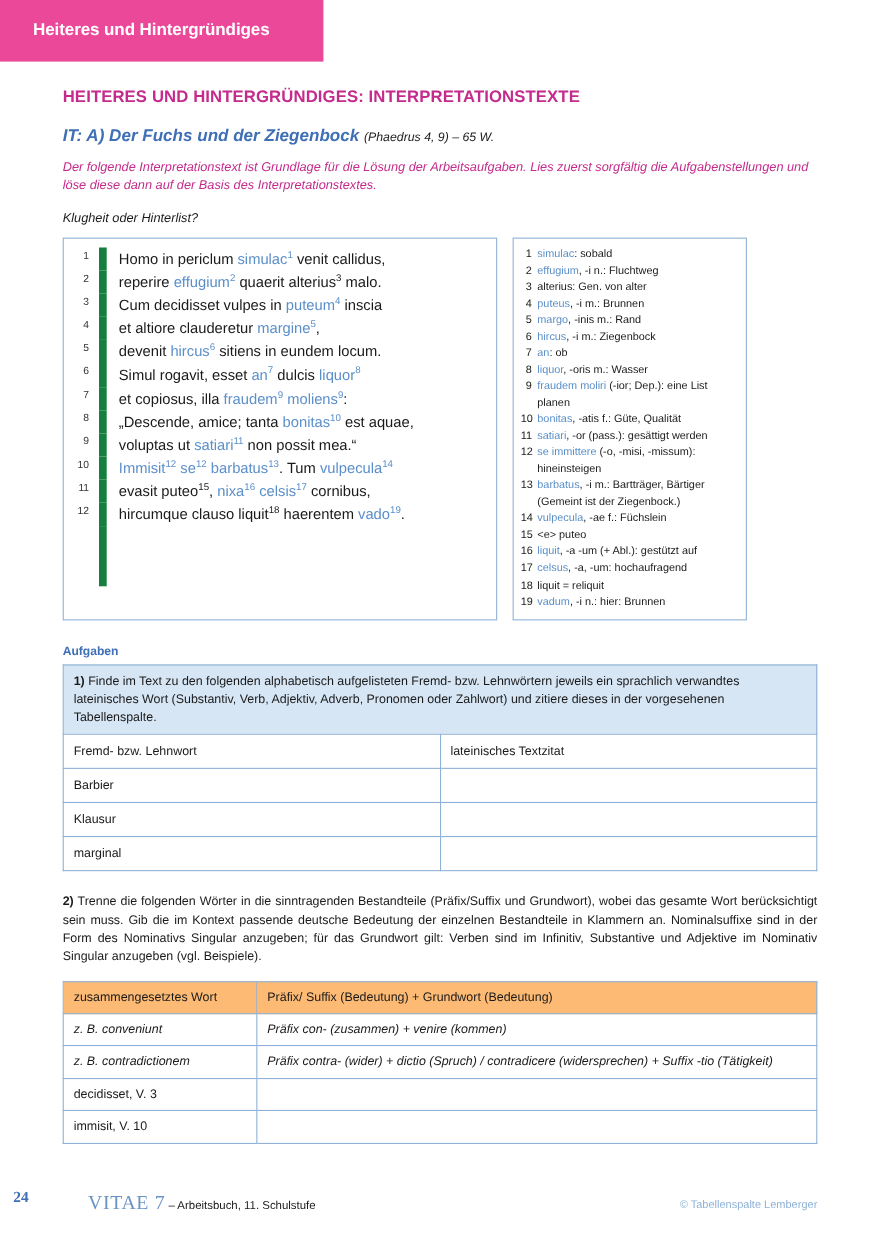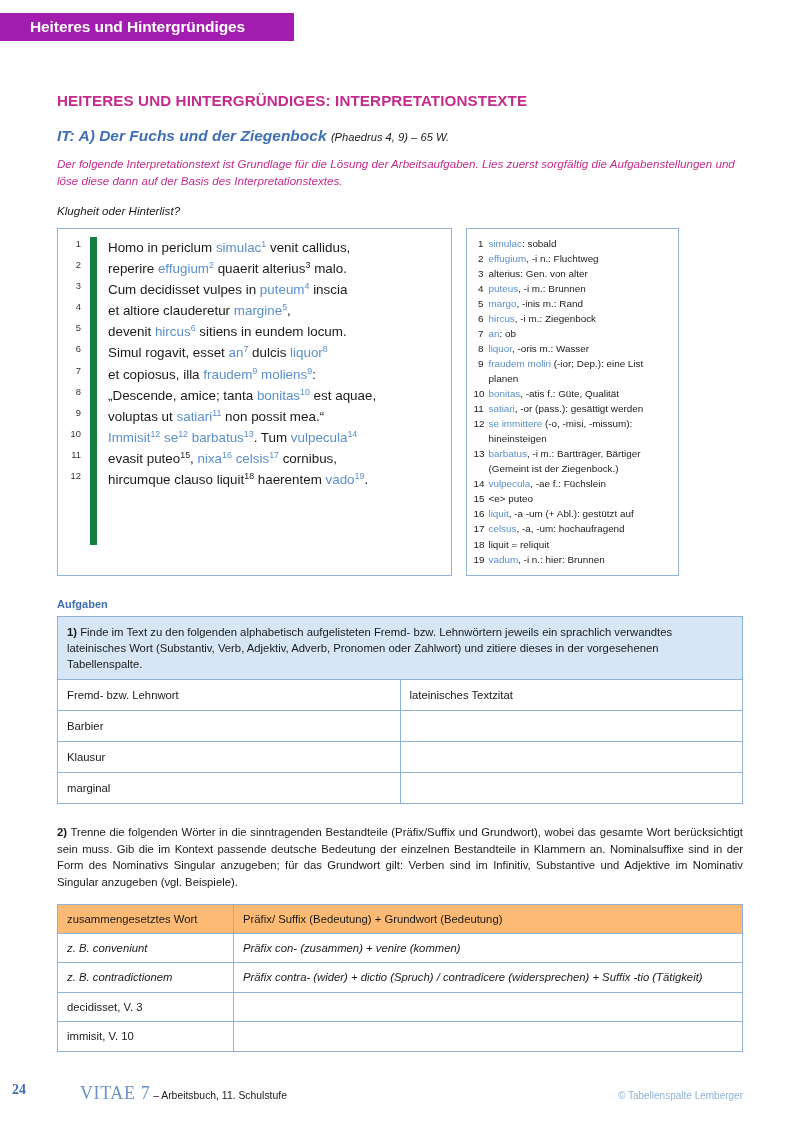--- a/index.html
+++ b/index.html
@@ -10,40 +10,40 @@
     background: #ffffff;
     font-family: "Liberation Sans", sans-serif;
     color: #1a1a1a;
     position: relative;
     overflow: hidden;
   }
 
   
   .header-tab {
     position: absolute;
-    left: 0; top: 13px;
-    width: 294px; height: 28px;
-    background: #a21caf;
+    left: 0; top: 0;
+    width: 294px; height: 56px;
+    background: #ec4899;
     display: flex;
     align-items: center;
     padding-left: 30px;
   }
   .header-tab .title {
     color: #ffffff;
     font-size: 15.5px;
     font-weight: bold;
     letter-spacing: -0.1px;
     white-space: nowrap;
   }
 
   
   .page {
     position: absolute;
     left: 57px;
-    top: 12px;
+    top: 0;
     width: 622px;
   }
 
   .chapter-title {
     margin-top: 80px;
     color: #c42b8c;
     font-size: 15.2px;
     font-weight: bold;
     letter-spacing: 0.1px;
   }

